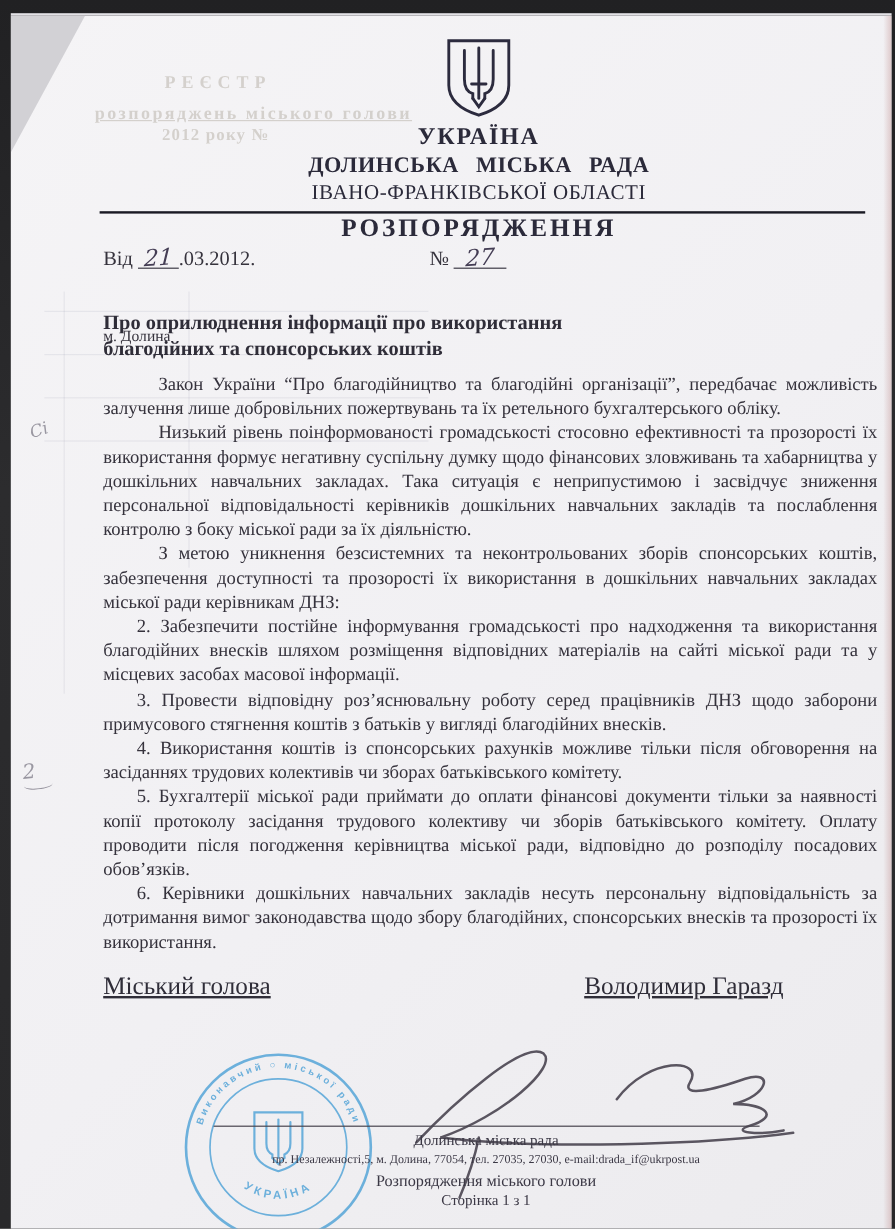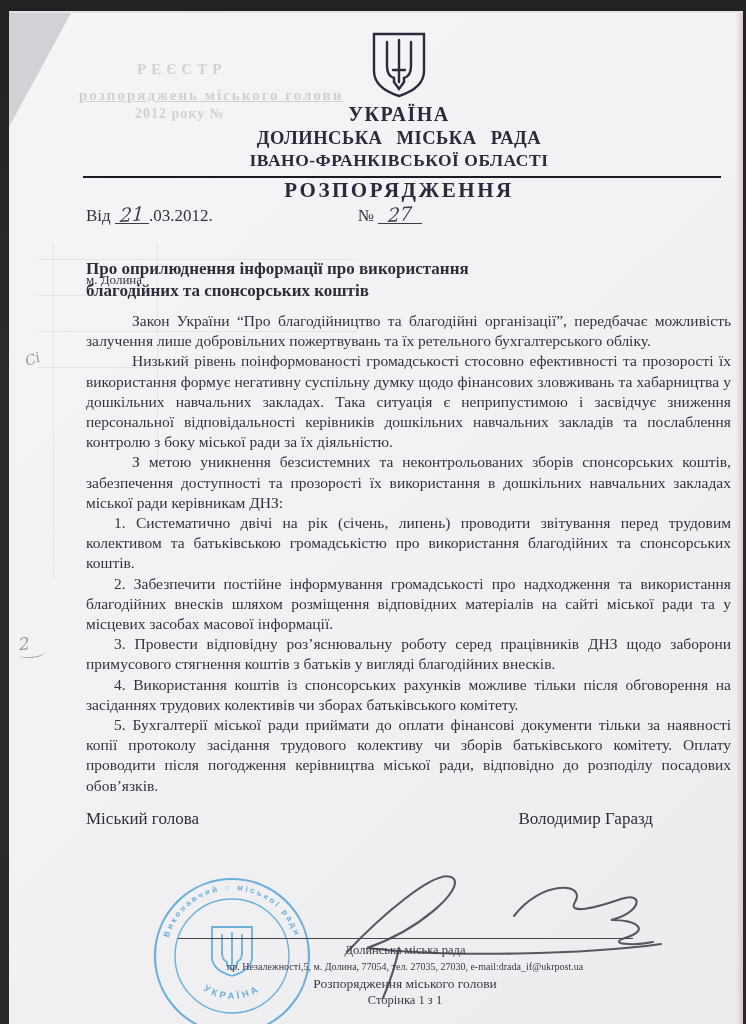--- a/index.html
+++ b/index.html
@@ -21,41 +21,41 @@
 
   
   .ghost{position:absolute;color:#a59e91;opacity:.40;font-weight:bold;white-space:nowrap;}
   .gl{position:absolute;background:rgba(100,105,140,.10);}
 
   
   .hdr{position:absolute;left:46px;right:0;top:18px;text-align:center;color:#2b2a3a;}
   .emblem{display:block;margin:0 auto 4px;}
   .country{font-size:20px;font-weight:bold;letter-spacing:1.5px;}
   .council{font-size:18.5px;font-weight:bold;letter-spacing:.5px;word-spacing:9px;margin-top:2px;}
-  .oblast{font-size:17.5px;font-weight:bold;letter-spacing:.5px;margin-top:1px;}
+  .oblast{font-size:17.5px;font-weight:normal;letter-spacing:.5px;margin-top:1px;}
   .rule{border:none;border-top:2.2px solid #1a1a24;margin:5px 22px 0 28px;}
   .doctype{font-size:21px;font-weight:bold;letter-spacing:2.5px;margin-top:0;}
 
   
   .meta{position:absolute;left:77px;right:12px;top:193px;font-size:17px;}
   .numline{position:absolute;left:272px;top:0;}
   .blank{display:inline-block;border-bottom:1.6px solid #3e3b48;text-align:center;line-height:15px;}
   .hw{font-family:"DejaVu Serif",serif;font-style:italic;display:inline-block;
       transform:rotate(-4deg) skewX(-7deg);font-size:19px;color:#443d54;}
   .city{position:absolute;left:77px;top:219px;font-size:13px;margin-top:40px;}
 
   
   .col{position:absolute;left:77px;right:12px;top:245px;}
   .subject{font-weight:bold;font-size:17px;line-height:22px;color:#2f2d38;}
   .para,.item{font-size:15.5px;line-height:20.2px;text-align:justify;margin:0;}
   .para{text-indent:46px;}
   .item{text-indent:28px;}
   .gap{height:9px;}
   .sig-row{display:flex;justify-content:space-between;margin-top:13px;padding-right:78px;
-    font-size:17px;color:#2f2d38;}
+    font-size:21px;color:#2f2d38;text-decoration:underline;}
 
   
   .stamp{position:absolute;left:142px;top:862px;opacity:.8;}
   .signature{position:absolute;left:280px;top:845px;}
 
   
   .footer{position:absolute;left:66px;right:8px;top:925px;text-align:center;color:#3b3845;}
   .frule{border:none;border-top:1.6px solid #49454f;width:455px;margin:0 auto 3px;}
   .f-org{font-size:12.5px;line-height:16px;}
   .f-addr{font-size:10px;line-height:17px;}
@@ -115,25 +115,25 @@
   </div>
   <div class="city">м. Долина</div>
 
   <div class="col">
     <div class="subject">Про оприлюднення інформації про використання</div>
     <div class="subject">благодійних та спонсорських коштів</div>
     <div class="gap"></div>
     <p class="para">Закон України “Про благодійництво та благодійні організації”, передбачає можливість залучення лише добровільних пожертвувань та їх ретельного бухгалтерського обліку.</p>
     <p class="para">Низький рівень поінформованості громадськості стосовно ефективності та прозорості їх використання формує негативну суспільну думку щодо фінансових зловживань та хабарництва у дошкільних навчальних закладах. Така ситуація є неприпустимою і засвідчує зниження персональної відповідальності керівників дошкільних навчальних закладів та послаблення контролю з боку міської ради за їх діяльністю.</p>
     <p class="para">З метою уникнення безсистемних та неконтрольованих зборів спонсорських коштів, забезпечення доступності та прозорості їх використання в дошкільних навчальних закладах міської ради керівникам ДНЗ:</p>
-    <p class="item">1. Систематично двічі на рік (січень, липень) проводити звітування перед трудовим колективом та батьківською громадськістю про використання благодійних та спонсорських коштів.</p>
     <p class="item">2. Забезпечити постійне інформування громадськості про надходження та використання благодійних внесків шляхом розміщення відповідних матеріалів на сайті міської ради та у місцевих засобах масової інформації.</p>
     <p class="item">3. Провести відповідну роз’яснювальну роботу серед працівників ДНЗ щодо заборони примусового стягнення коштів з батьків у вигляді благодійних внесків.</p>
     <p class="item">4. Використання коштів із спонсорських рахунків можливе тільки після обговорення на засіданнях трудових колективів чи зборах батьківського комітету.</p>
     <p class="item">5. Бухгалтерії міської ради приймати до оплати фінансові документи тільки за наявності копії протоколу засідання трудового колективу чи зборів батьківського комітету. Оплату проводити після погодження керівництва міської ради, відповідно до розподілу посадових обов’язків.</p>
+    <p class="item">6. Керівники дошкільних навчальних закладів несуть персональну відповідальність за дотримання вимог законодавства щодо збору благодійних, спонсорських внесків та прозорості їх використання.</p>
     <div class="sig-row">
       <span>Міський голова</span>
       <span>Володимир Гаразд</span>
     </div>
   </div>
 
   <svg class="stamp" width="162" height="162" viewBox="0 0 162 162">
     <circle cx="81" cy="81" r="77" fill="none" stroke="#4ba0d6" stroke-width="2.2"></circle>
     <circle cx="81" cy="81" r="57" fill="none" stroke="#4ba0d6" stroke-width="1.4"></circle>
     <defs>

